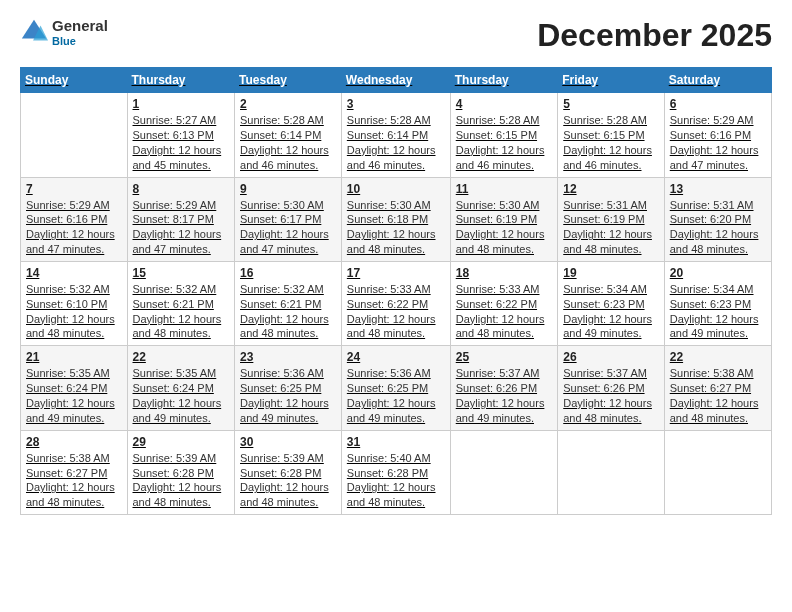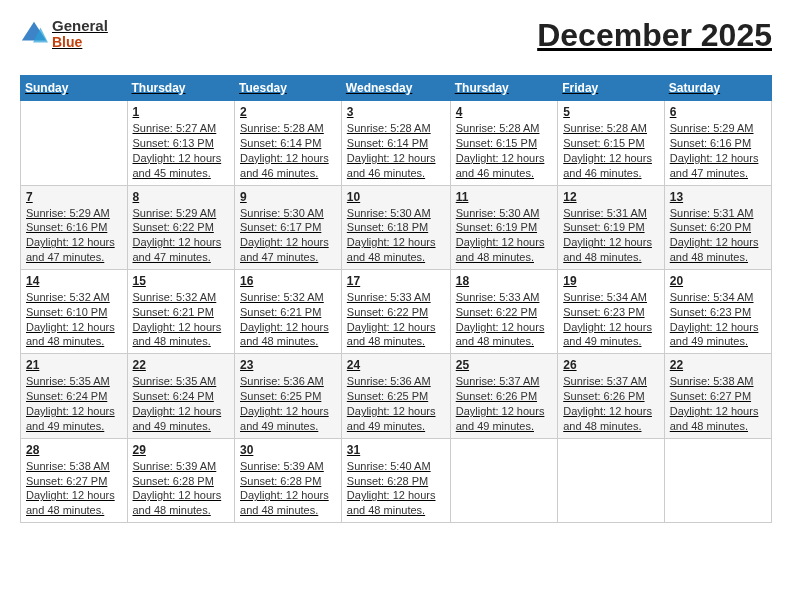--- a/index.html
+++ b/index.html
@@ -13,42 +13,41 @@
     .page {
       width: 792px;
       height: 612px;
       padding: 18px 20px 10px 20px;
       background: #fff;
     }
     .header {
       display: flex;
       justify-content: space-between;
       align-items: flex-start;
-      margin-bottom: 22px;
-      text-decoration: underline;
+      margin-bottom: 14px;
     }
     .logo {
       display: flex;
       align-items: center;
       gap: 4px;
     }
     .logo-text {
       display: flex;
       flex-direction: column;
       line-height: 1.1;
     }
     .logo-general {
       font-size: 15px;
       font-weight: bold;
       color: #333;
     }
     .logo-blue {
-      font-size: 14px;
-      font-weight: bold;
-      color: #c2410c;
+      font-size: 11px;
+      font-weight: bold;
+      color: #0369a1;
     }
     .logo-icon {
       width: 28px;
       height: 28px;
     }
     .title-block {
       text-align: center;
     }
     .month-title {
       font-size: 32px;
@@ -182,21 +181,21 @@
           <td>
             <span class="day-number">7</span>
             <div class="day-info">Sunrise: 5:29 AM
 Sunset: 6:16 PM
 Daylight: 12 hours
 and 47 minutes.</div>
           </td>
           <td>
             <span class="day-number">8</span>
             <div class="day-info">Sunrise: 5:29 AM
-Sunset: 6:22 PM
+Sunset: 8:17 PM
 Daylight: 12 hours
 and 47 minutes.</div>
           </td>
           <td>
             <span class="day-number">9</span>
             <div class="day-info">Sunrise: 5:30 AM
 Sunset: 6:17 PM
 Daylight: 12 hours
 and 47 minutes.</div>
           </td>

